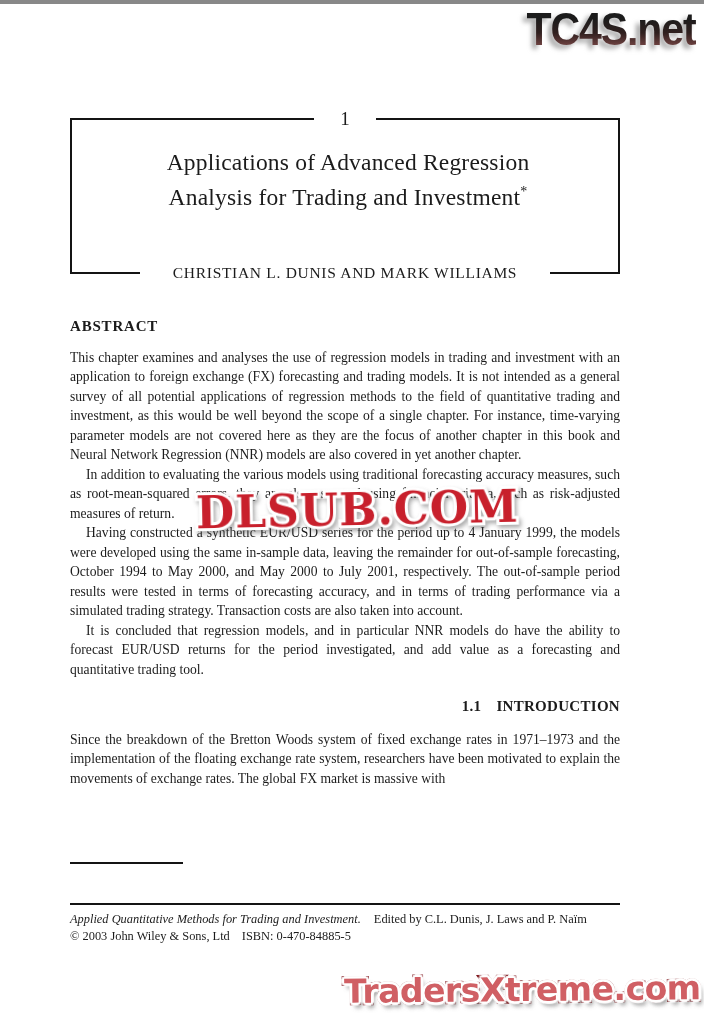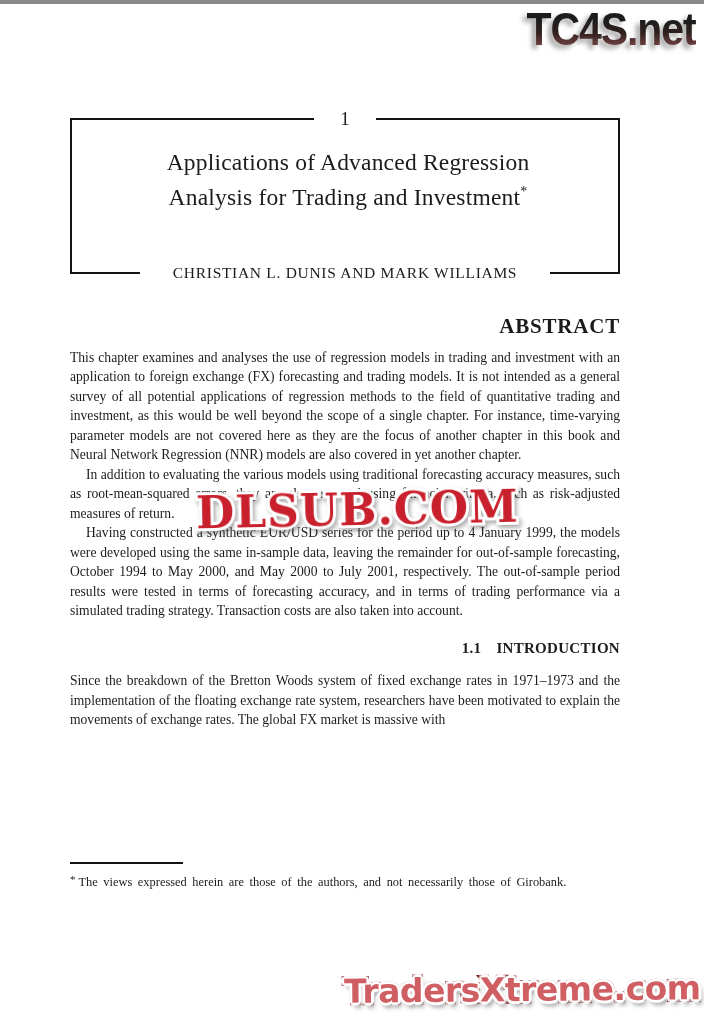--- a/index.html
+++ b/index.html
@@ -81,23 +81,23 @@
   .main-text {
     position: absolute;
     left: 70px;
     width: 550px;
     top: 313px;
     font-size: 13.6px;
     line-height: 19.5px;
     text-align: justify;
   }
   .abstract-heading {
-    text-align: right;
-    font-weight: bold;
-    font-size: 21px;
+    text-align: left;
+    font-weight: bold;
+    font-size: 15px;
     letter-spacing: 0.8px;
     margin: 0 0 11px 0;
   }
   .main-text p { margin: 0; text-indent: 16px; }
   .main-text p.no-indent { text-indent: 0; }
 
   .section-heading {
     text-align: right;
     font-weight: bold;
     font-size: 15px;
@@ -192,32 +192,39 @@
       <span class="chapter-authors">CHRISTIAN L. DUNIS AND MARK WILLIAMS</span>
       <span class="rule"></span>
     </div>
   </div>
 
   <div class="main-text">
     <div class="abstract-heading">ABSTRACT</div>
     <p class="no-indent">This chapter examines and analyses the use of regression models in trading and investment with an application to foreign exchange (FX) forecasting and trading models. It is not intended as a general survey of all potential applications of regression methods to the field of quantitative trading and investment, as this would be well beyond the scope of a single chapter. For instance, time-varying parameter models are not covered here as they are the focus of another chapter in this book and Neural Network Regression (NNR) models are also covered in yet another chapter.</p>
     <p>In addition to evaluating the various models using traditional forecasting accuracy measures, such as root-mean-squared errors, they are also assessed using financial criteria, such as risk-adjusted measures of return.</p>
     <p>Having constructed a synthetic EUR/USD series for the period up to 4 January 1999, the models were developed using the same in-sample data, leaving the remainder for out-of-sample forecasting, October 1994 to May 2000, and May 2000 to July 2001, respectively. The out-of-sample period results were tested in terms of forecasting accuracy, and in terms of trading performance via a simulated trading strategy. Transaction costs are also taken into account.</p>
+    <p>It is concluded that regression models, and in particular NNR models do have the ability to forecast EUR/USD returns for the period investigated, and add value as a forecasting and quantitative trading tool.</p>
 
     <div class="section-heading">
       <span class="sec-num">1.1</span><span>INTRODUCTION</span>
     </div>
     <p class="no-indent">Since the breakdown of the Bretton Woods system of fixed exchange rates in 1971–1973 and the implementation of the floating exchange rate system, researchers have been motivated to explain the movements of exchange rates. The global FX market is massive with</p>
   </div>
 
   <div class="footnote">
     <div class="fn-rule"></div>
-    <div class="fn-text">
-      <span class="fn-marker">*</span><span>The views expressed herein are those of the authors, and not necessarily those of Girobank.</span>
-    </div>
-  </div>
-
+  </div>
+
+  <div class="imprint">
+    <div class="imprint-rule"></div>
+    <div>
+      <span class="book-title">Applied Quantitative Methods for Trading and Investment.</span><span class="edited-by">Edited by C.L. Dunis, J. Laws and P. Naïm</span>
+    </div>
+    <div>
+      <span>© 2003 John Wiley &amp; Sons, Ltd</span><span class="isbn">ISBN: 0-470-84885-5</span>
+    </div>
+  </div>
 
   <div class="wm-mid">DLSUB.COM</div>
 
   <div class="wm-bottom">TradersXtreme.com</div>
 
 </div>
 
 </body></html>

